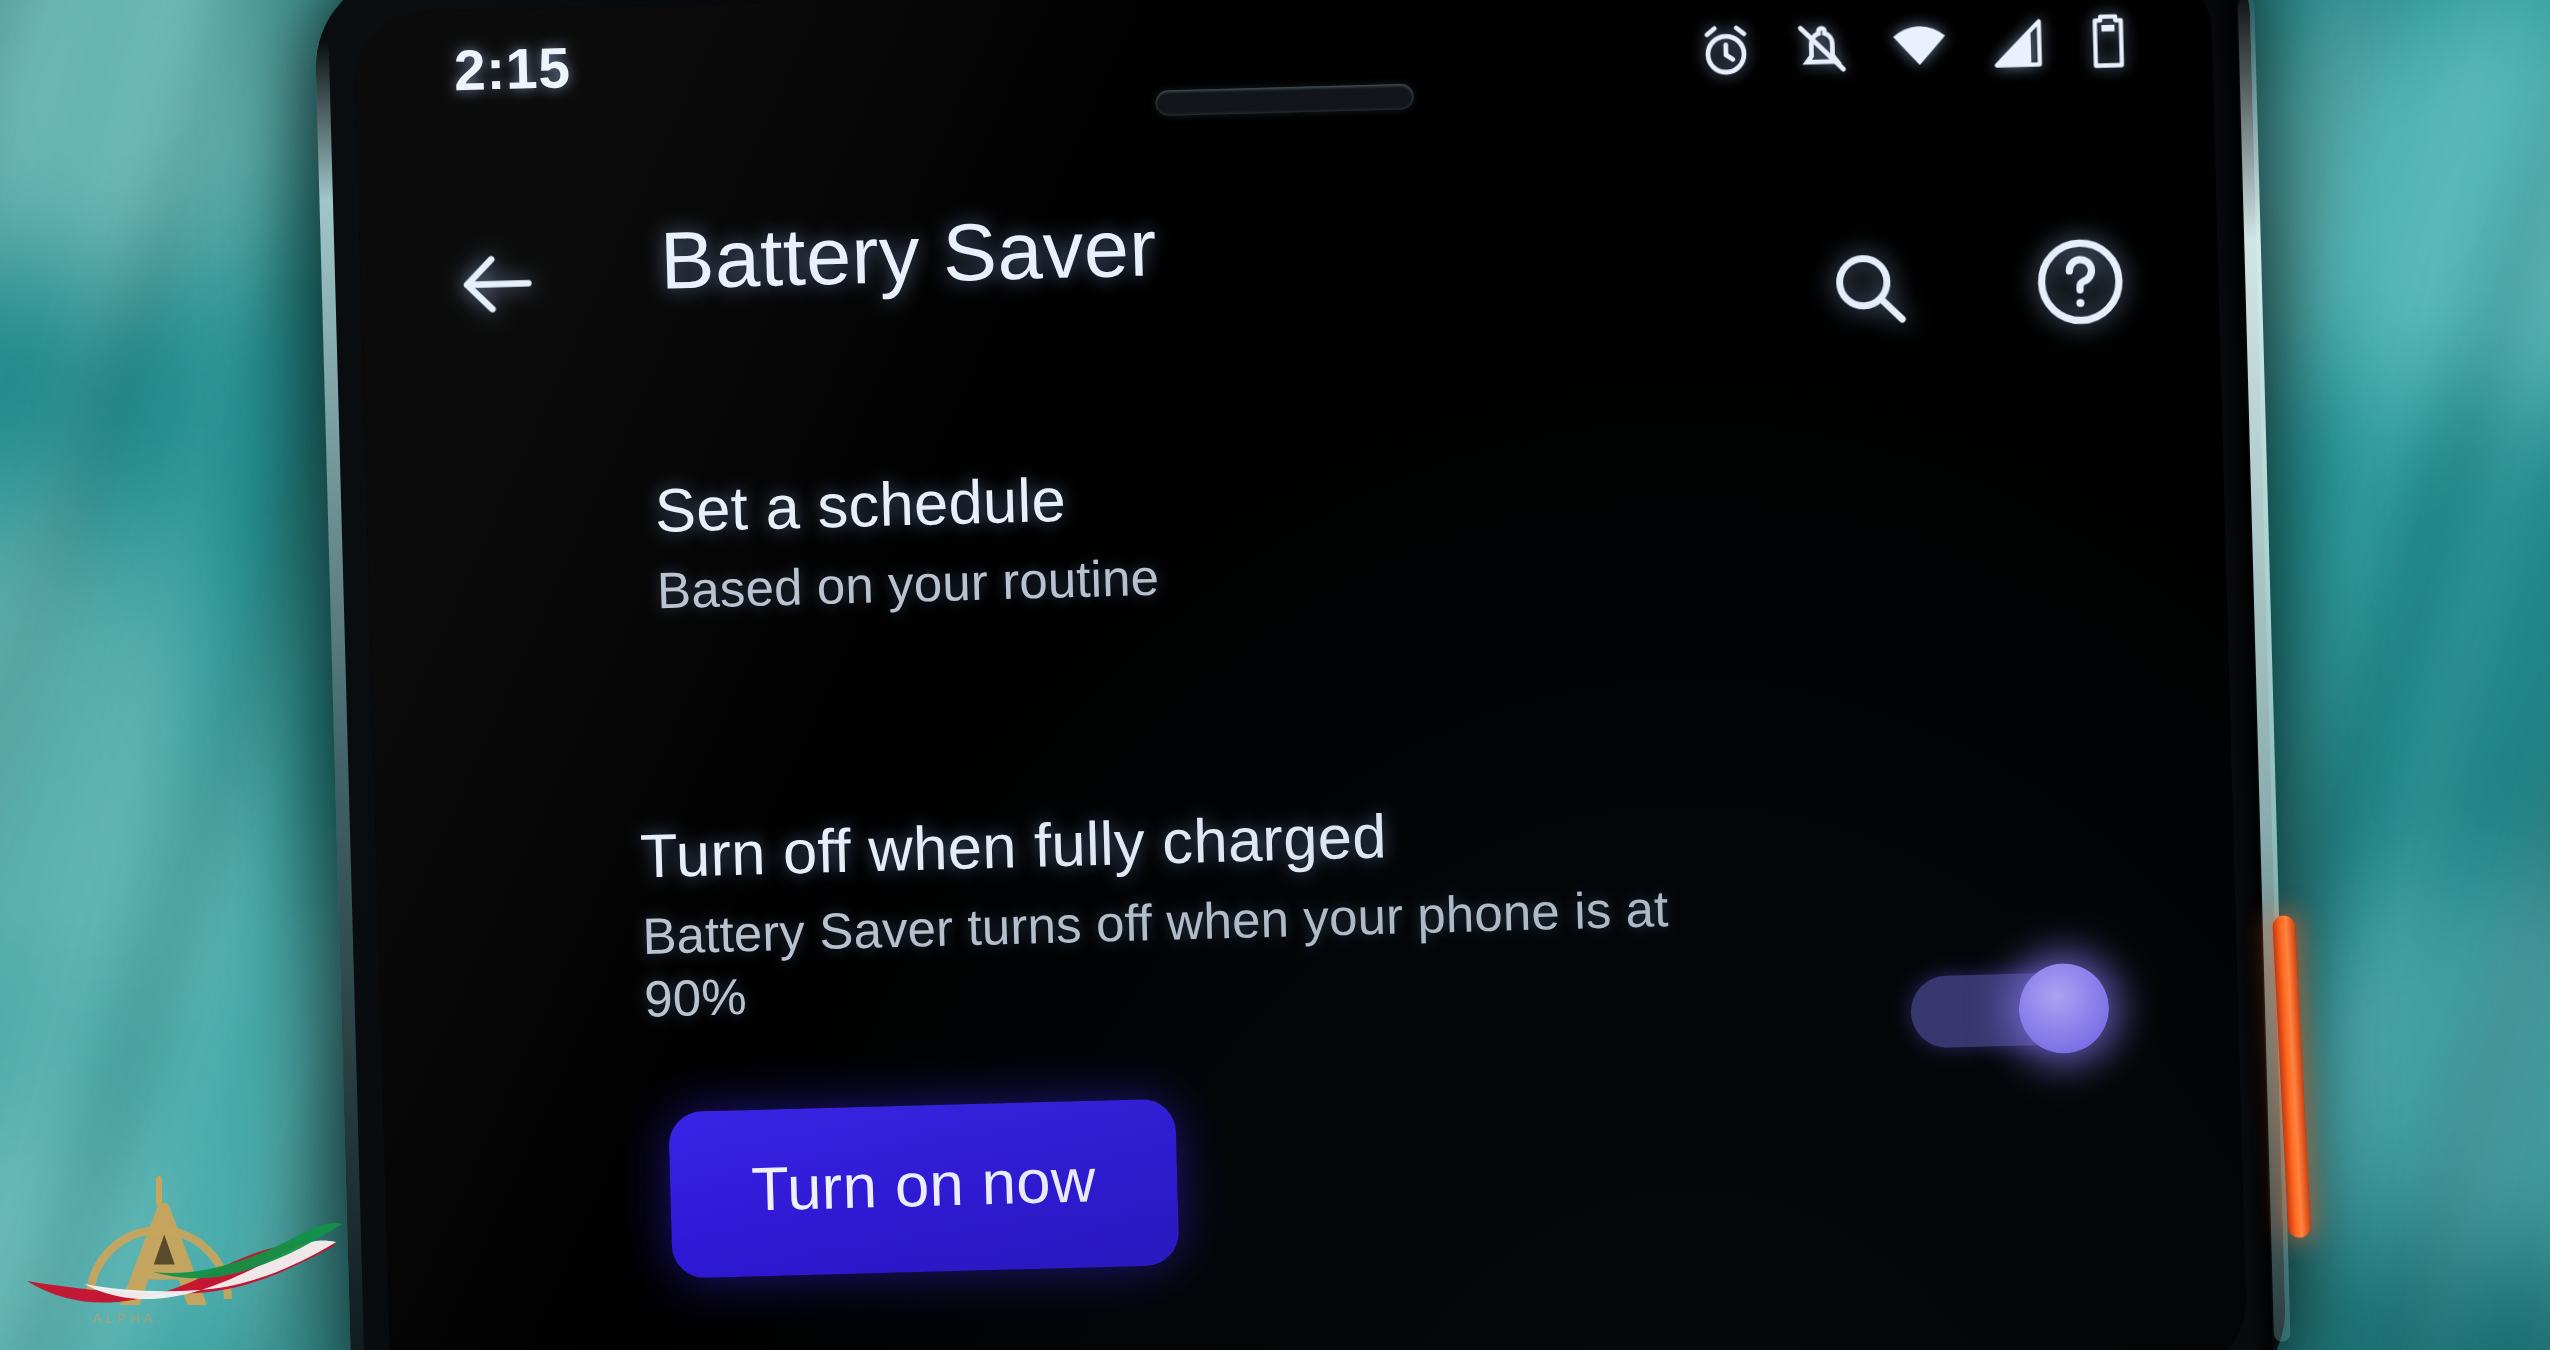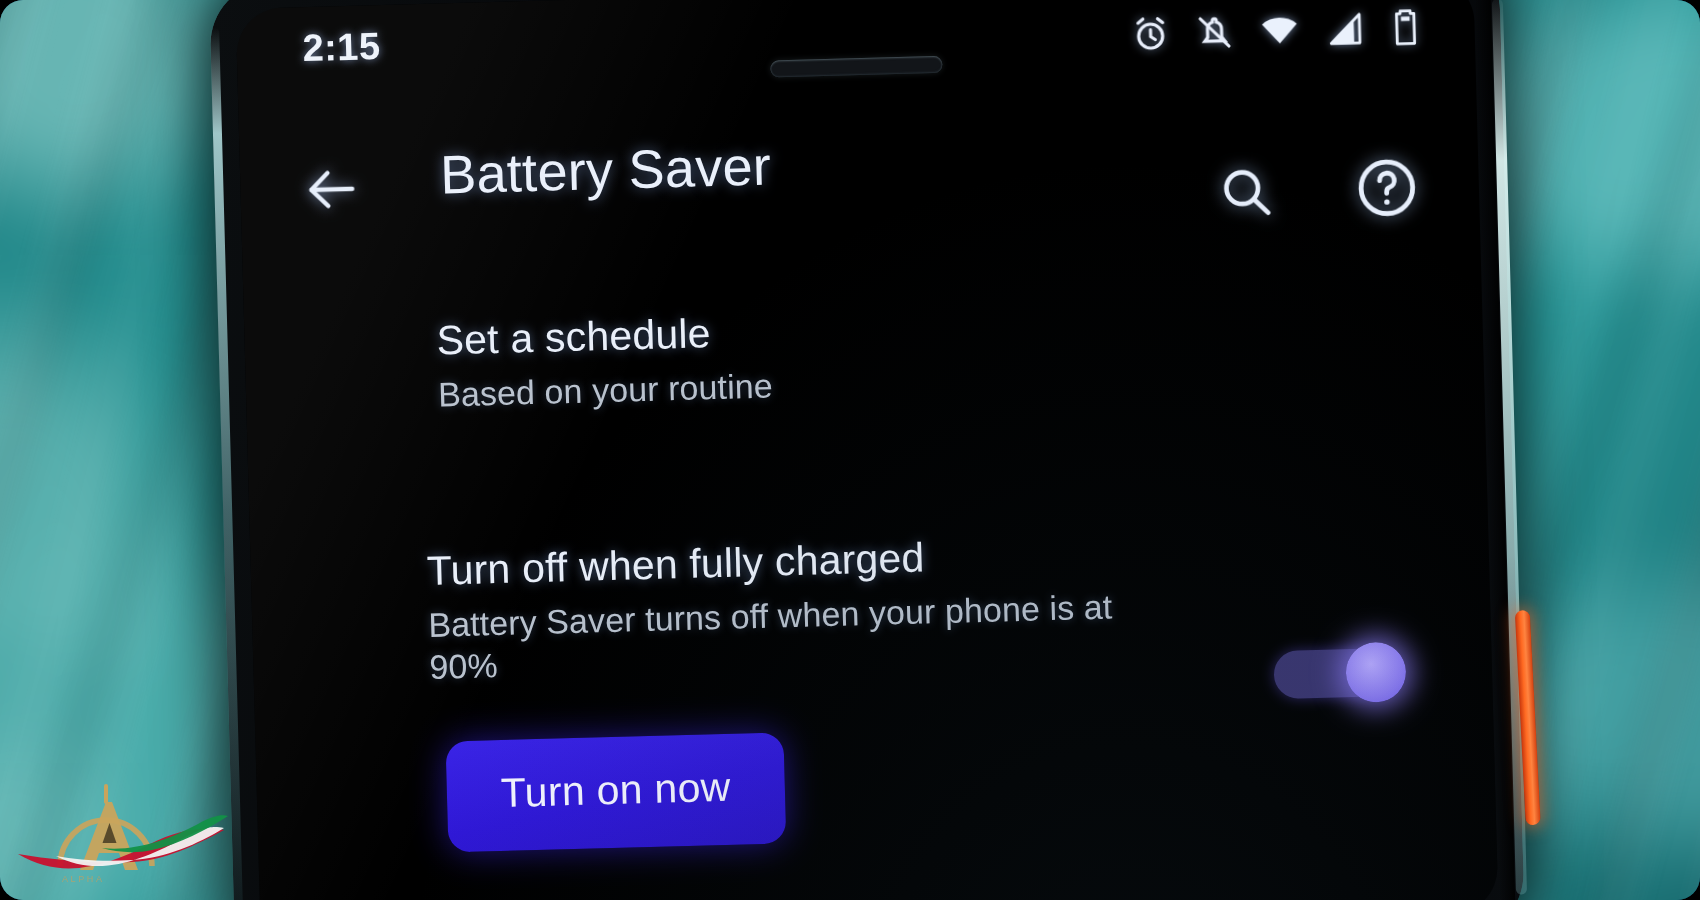--- a/index.html
+++ b/index.html
@@ -1,18 +1,18 @@
 <!DOCTYPE html>
 <html><head>
 <meta charset="utf-8">
 <style>
   html,body{margin:0;padding:0;background:#000;}
   body{width:1700px;height:900px;overflow:hidden;font-family:"Liberation Sans",sans-serif;}
 
-  .scene{position:relative;width:1700px;height:900px;overflow:hidden;background:#0c4a6e;border-radius:23px;}
+  .scene{position:relative;width:1700px;height:900px;overflow:hidden;background:#0c4a6e;}
 
   
   .bg{position:absolute;inset:-80px;
       background:
         radial-gradient(circle at 8% 12%, rgba(160,220,215,.55) 0 90px, rgba(0,0,0,0) 200px),
         radial-gradient(circle at 3% 55%, rgba(150,215,210,.45) 0 110px, rgba(0,0,0,0) 240px),
         radial-gradient(circle at 14% 78%, rgba(120,200,198,.40) 0 120px, rgba(0,0,0,0) 250px),
         radial-gradient(circle at 1% 88%, rgba(175,225,220,.40) 0 90px, rgba(0,0,0,0) 210px),
         radial-gradient(ellipse at 95% 20%, rgba(120,205,205,.55) 0 180px, rgba(0,0,0,0) 380px),
         radial-gradient(ellipse at 99% 75%, rgba(95,185,188,.55) 0 200px, rgba(0,0,0,0) 420px),

